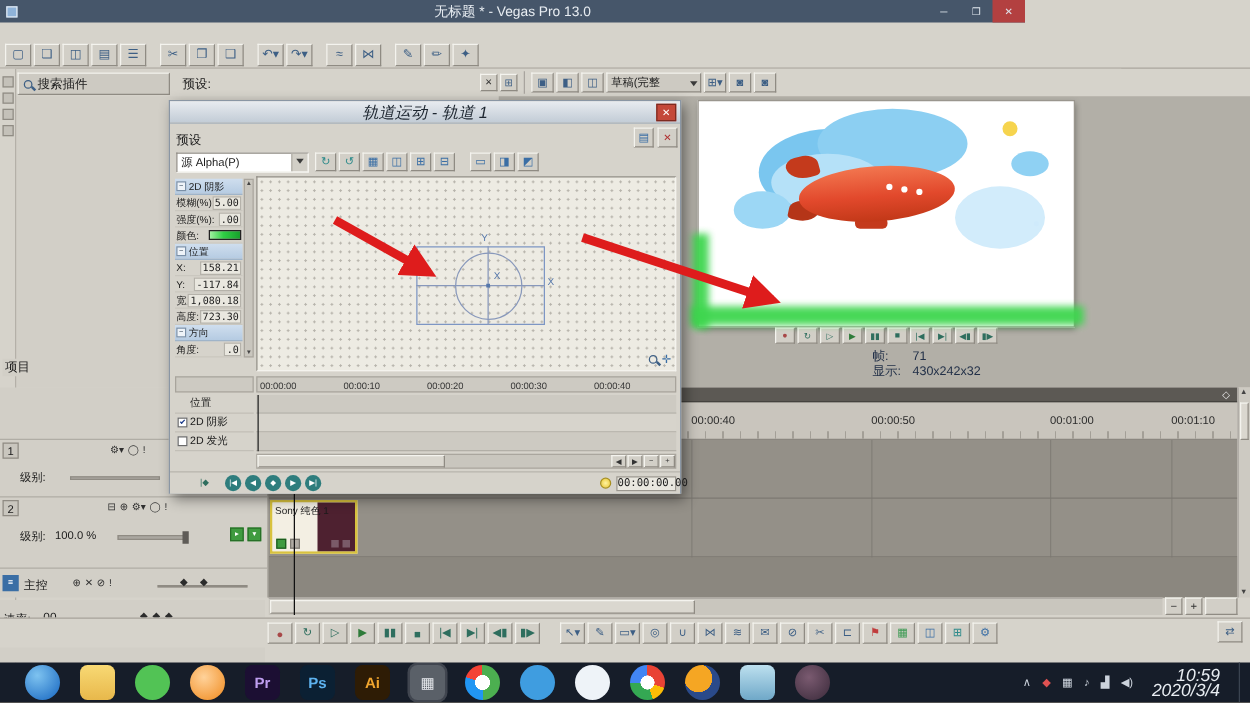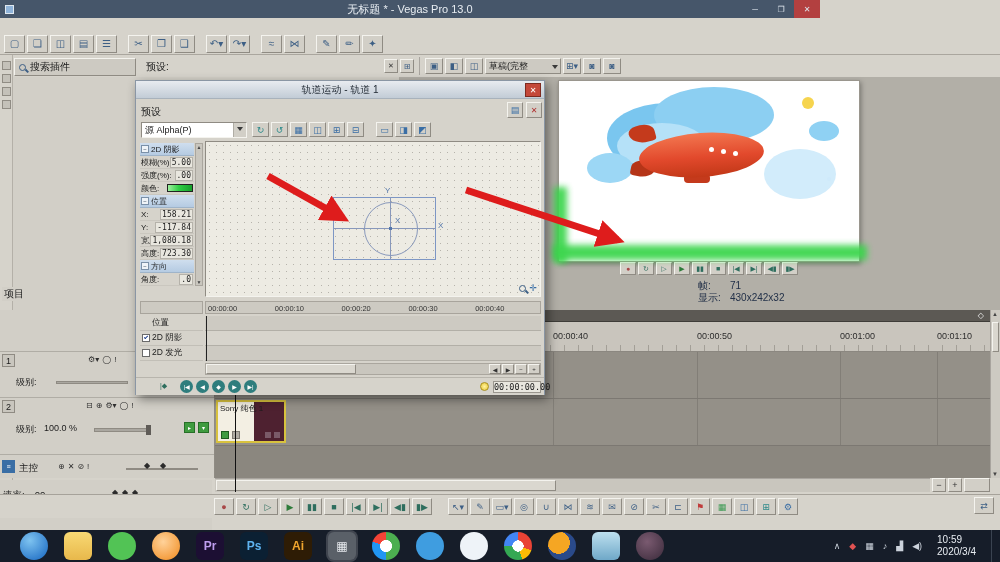--- a/index.html
+++ b/index.html
@@ -83,25 +83,25 @@
   
   .taskbar{left:0;top:530px;width:1000px;height:32px;background:var(--taskbar,#161d29);display:flex;align-items:center;z-index:30;}
   .tb-apps{display:flex;gap:16px;margin-left:20px;align-items:center;justify-content:center;}
   .tb-app{width:28px;height:28px;display:flex;align-items:center;justify-content:center;font-size:12px;font-weight:bold;position:relative;}
   .tb-app.circle{border-radius:50%;}
   .tb-app.square{border-radius:6px;}
   .tb-app.active{box-shadow:0 0 0 2px rgba(255,255,255,.18);}
   .tb-app.active::after{content:"";position:absolute;left:-3px;right:-3px;bottom:-4px;height:2px;background:#76b9f0;}
   .tray{margin-left:auto;display:flex;align-items:center;gap:9px;margin-right:4px;color:#ccd3dc;}
   .trayico{font-size:9px;}
-  .clock{text-align:left;font-size:10px;line-height:12px;color:#e8edf2;margin:0 6px;}
+  .clock{text-align:right;font-size:14px;line-height:12px;color:#e8edf2;margin:0 6px;font-style:italic;}
   .desk-sliver{width:5px;height:32px;border-left:1px solid #3a4350;}
   
   .dlg{left:135px;top:80px;width:410px;height:315px;background:#d6d3cb;border:1px solid #8a96a4;box-shadow:3px 4px 10px rgba(0,0,0,.45);z-index:40;font-size:9px;}
-  .dlg-title{position:absolute;left:0;top:0;width:100%;height:18px;background:linear-gradient(#e8ebf0,#c2ccd6);display:flex;align-items:center;justify-content:center;font-size:10px;color:#1d2630;border-bottom:1px solid #a8b2bc;}
+  .dlg-title{position:absolute;left:0;top:0;width:100%;height:18px;background:linear-gradient(#e8ebf0,#c2ccd6);display:flex;align-items:center;justify-content:center;font-size:13px;color:#1d2630;border-bottom:1px solid #a8b2bc;font-style:italic;}
   .dlg-close{position:absolute;right:3px;top:2px;width:16px;height:14px;background:#c4483a;border:1px solid #7e2a20;color:#fff;font-size:8px;display:flex;align-items:center;justify-content:center;}
   .combo{position:absolute;background:#fff;border:1px solid;border-color:#8f8b83 #f4f3ee #f4f3ee #8f8b83;display:flex;align-items:center;font-size:10px;padding-left:3px;}
   .combo .dd{margin-left:auto;width:13px;height:100%;background:#d2cfc7;border-left:1px solid #b0ada5;display:flex;align-items:center;justify-content:center;}
   .sbtn{position:absolute;width:16px;height:16px;display:flex;align-items:center;justify-content:center;font-size:9px;}
   .dtools{position:absolute;left:116px;top:41px;display:flex;gap:2px;}
   .dtb{width:17px;height:15px;display:inline-flex;align-items:center;justify-content:center;font-size:9px;}
   .dtools .dtb:nth-of-type(7){margin-left:10px;}
   .propgrid{position:absolute;left:4px;top:62px;width:54px;}
   .prop-h{height:13px;background:linear-gradient(#cfdeee,#b5cbe2);display:flex;align-items:center;font-size:8px;border-bottom:1px solid #9fb4c9;}
   .phbox{width:8px;height:8px;border:1px solid #7a90a8;background:#eef3f8;font-size:6px;line-height:6px;text-align:center;margin:0 2px 0 1px;color:#345;flex:none;}

